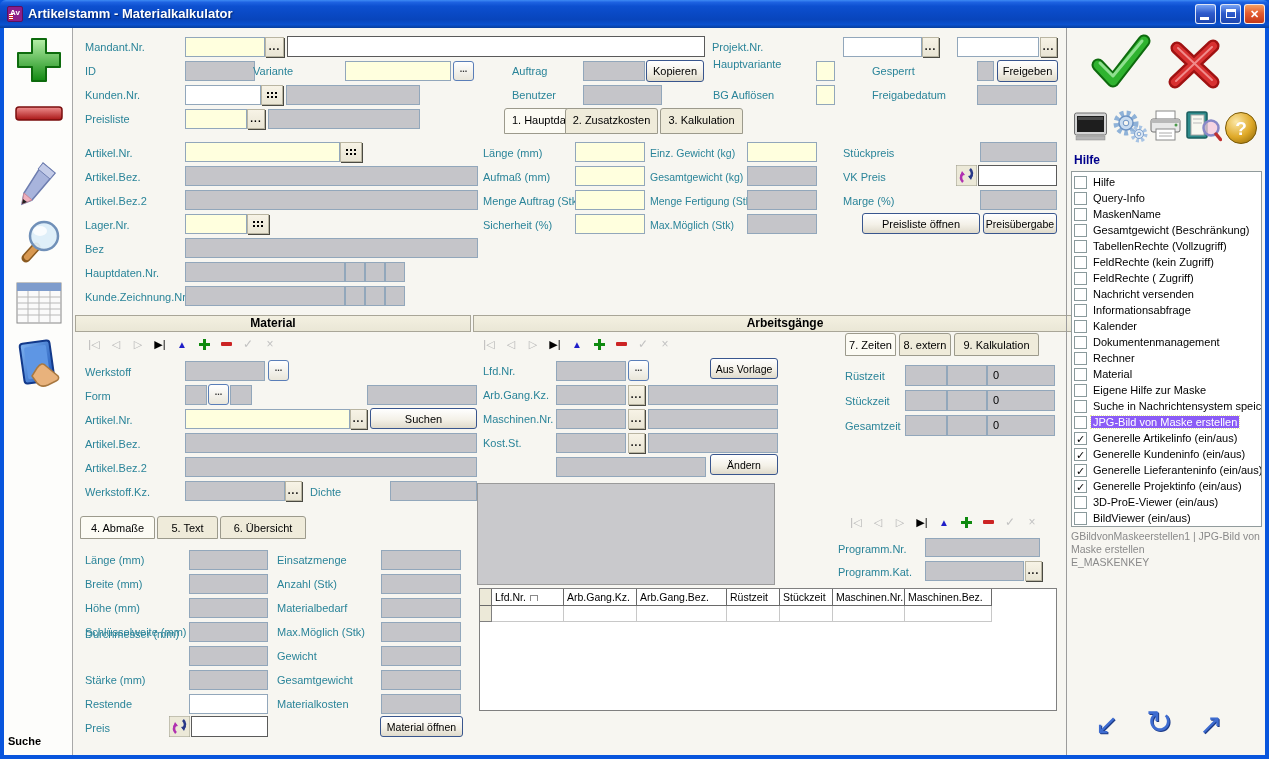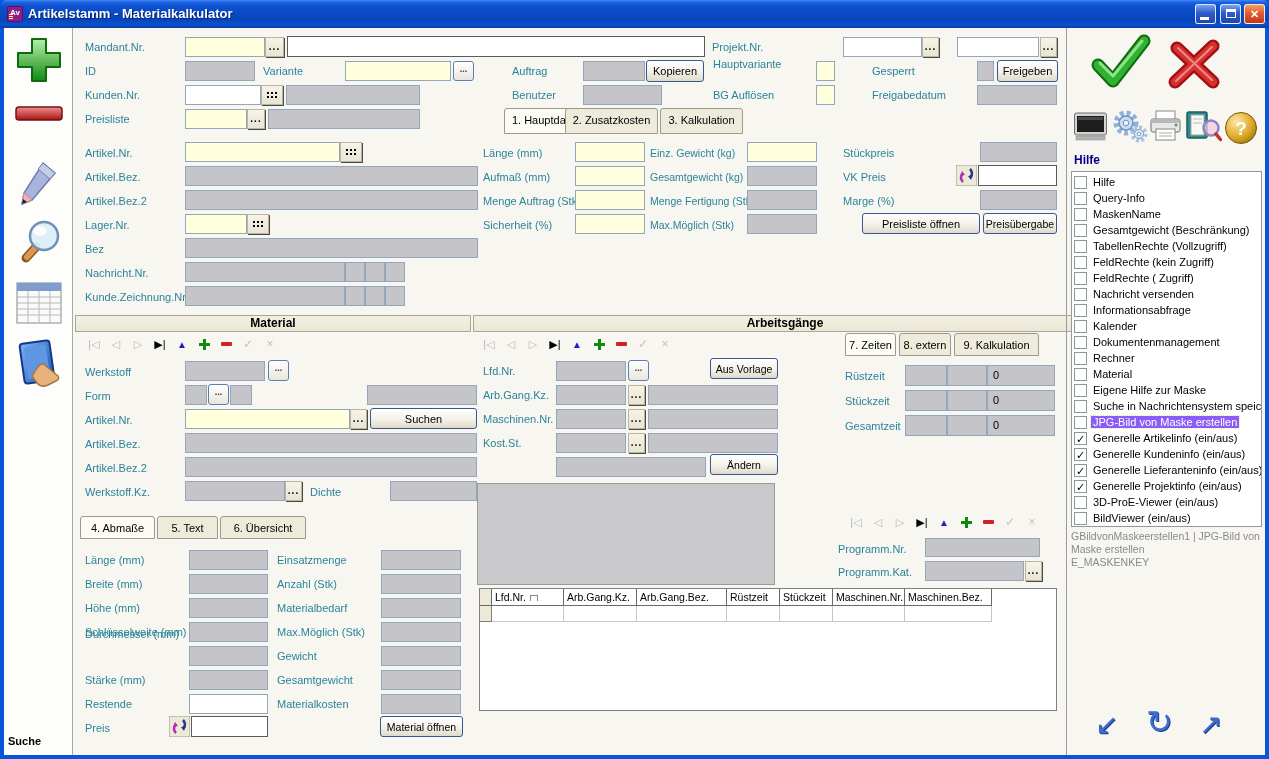--- a/index.html
+++ b/index.html
@@ -166,21 +166,21 @@
 <div class="fbtn" style="left:922px;top:37px;width:17px;height:20px">
     <span class="ell">...</span>
   </div>
 <div class="fld" style="left:957px;top:37px;width:82px"></div>
 <div class="fbtn" style="left:1040px;top:37px;width:17px;height:20px">
     <span class="ell">...</span>
   </div>
 
 <div class="lbl" style="left:85px;top:65px">ID</div>
 <div class="fld gray" style="left:185px;top:61px;width:70px"></div>
-<div class="lbl" style="left:263px;top:65px">Variante</div>
+<div class="lbl" style="left:253px;top:65px">Variante</div>
 <div class="fld yellow" style="left:345px;top:61px;width:106px"></div>
 <div class="xbtn" style="left:453px;top:61px;width:21px;height:20px">...</div>
 <div class="lbl" style="left:512px;top:65px">Auftrag</div>
 <div class="fld gray" style="left:583px;top:61px;width:62px"></div>
 <div class="btn" style="left:646px;top:60px;width:58px;height:22px">Kopieren</div>
 <div class="lbl" style="left:713px;top:58px">Hauptvariante</div>
 <div class="checkbx" style="left:816px;top:61px;width:19px;height:20px;background:#FFFFDE"></div>
 <div class="lbl" style="left:872px;top:65px">Gesperrt</div>
 <div class="fld gray" style="left:977px;top:61px;width:17px"></div>
 <div class="btn" style="left:997px;top:60px;width:61px;height:22px">Freigeben</div>
@@ -218,21 +218,21 @@
 <div class="fld gray" style="left:185px;top:166px;width:293px"></div>
 <div class="lbl" style="left:85px;top:195px">Artikel.Bez.2</div>
 <div class="fld gray" style="left:185px;top:190px;width:293px"></div>
 <div class="lbl" style="left:85px;top:219px">Lager.Nr.</div>
 <div class="fld yellow" style="left:185px;top:214px;width:62px"></div>
 <div class="fbtn" style="left:247px;top:214px;width:22px;height:20px">
     <span class="gd"></span>
   </div>
 <div class="lbl" style="left:85px;top:243px">Bez</div>
 <div class="fld gray" style="left:185px;top:238px;width:293px"></div>
-<div class="lbl" style="left:85px;top:267px">Nachricht.Nr.</div>
+<div class="lbl" style="left:85px;top:267px">Hauptdaten.Nr.</div>
 <div class="fld gray" style="left:185px;top:262px;width:220px">
     <i class="seg" style="left:158px"></i>
     <i class="seg" style="left:178px"></i>
     <i class="seg" style="left:198px"></i>
   </div>
 <div class="lbl" style="left:85px;top:291px">Kunde.Zeichnung.Nr.</div>
 <div class="fld gray" style="left:185px;top:286px;width:220px">
     <i class="seg" style="left:158px"></i>
     <i class="seg" style="left:178px"></i>
     <i class="seg" style="left:198px"></i>

